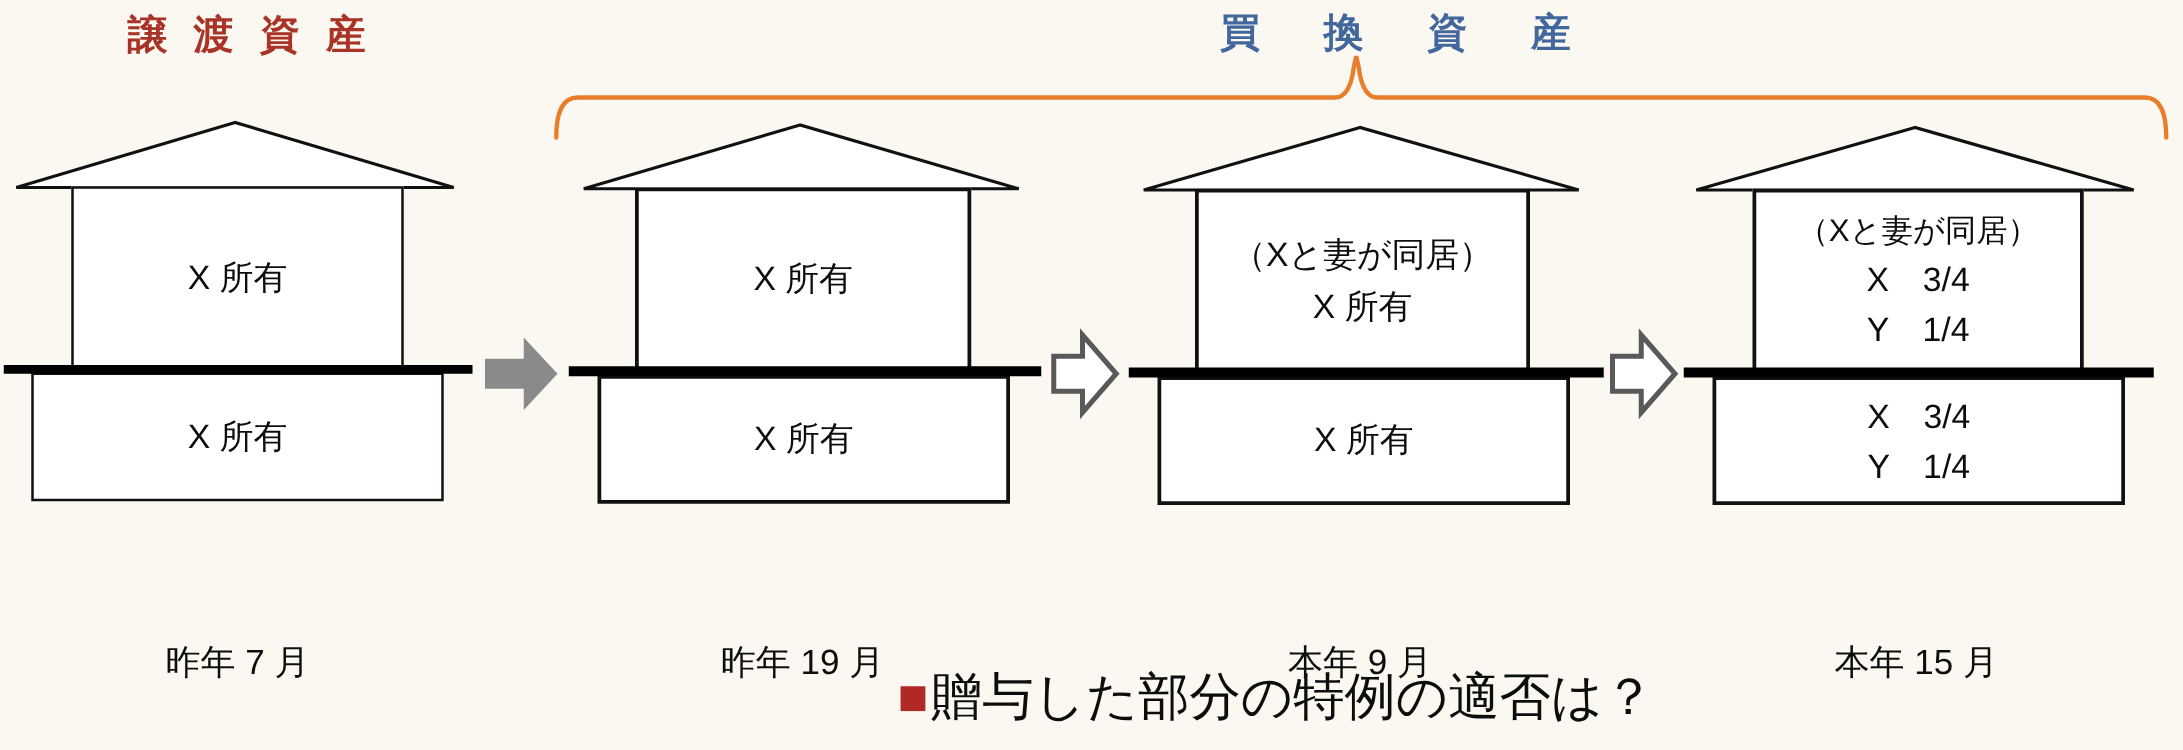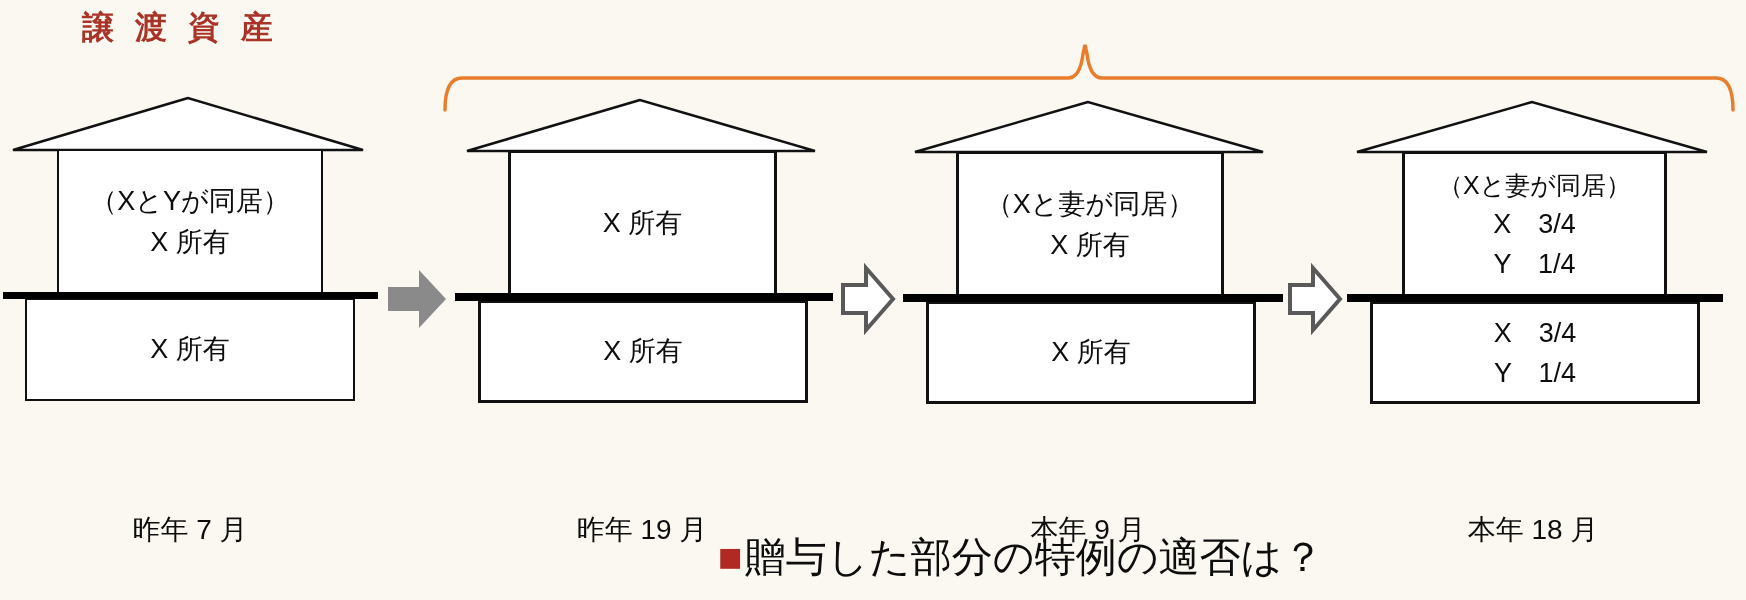--- a/index.html
+++ b/index.html
@@ -23,20 +23,21 @@
     height:600px;
     background:var(--background);
     overflow:hidden;
     color:var(--ink);
   }
   .title{
     position:absolute;
     font-size:32px;
     font-weight:bold;
     white-space:nowrap;
+    margin-left:20px;
   }
   .title-transfer{
     left:82px; top:6px;
     color:var(--transfer-title);
     letter-spacing:6px;
   }
   .title-replacement{
     left:956px; top:5px;
     color:var(--replacement-title);
     letter-spacing:21px;
@@ -90,30 +91,30 @@
     color:var(--question-bullet);
     margin-right:2px;
   }
 </style>
 </head>
 <body>
 
 <div class="canvas">
 
   <div class="title title-transfer">譲 渡 資 産</div>
+  <div class="title title-replacement">買 換 資 産</div>
 
   <svg class="shape brace" style="left:440px;top:40px" width="1300" height="76" viewBox="0 0 1300 76">
     <path d="M5,70 Q5,38 22,38 L628,38 Q640,38 643,14 L645,5 L647,14 Q650,38 662,38 L1276,38 Q1293,38 1293,70"></path>
   </svg>
 
   <svg class="shape roof" style="left:8px;top:92px" width="360" height="64" viewBox="0 0 360 64">
     <polygon points="180,6 5,58 355,58"></polygon>
   </svg>
   <div class="building thin" style="left:57px;top:149px;width:266px;height:146px">
-    <div class="box-line">（XとYが同居）</div>
     <div class="box-line">X 所有</div>
   </div>
   <div class="land thin" style="left:25px;top:298px;width:330px;height:103px">
     <div class="box-line">X 所有</div>
   </div>
   <div class="groundline" style="left:3px;top:292px;width:375px;height:7px"></div>
   <div class="caption" style="left:30px;top:425px">
     <div>昨年 7 月</div>
     
   </div>
@@ -168,21 +169,21 @@
     <div class="box-line" style="font-size:25px;line-height:38px">（Xと妻が同居）</div>
     <div class="box-line" style="line-height:40px">X　3/4</div>
     <div class="box-line" style="line-height:40px">Y　1/4</div>
   </div>
   <div class="land" style="left:1370px;top:301px;width:330px;height:103px">
     <div class="box-line" style="line-height:40px">X　3/4</div>
     <div class="box-line" style="line-height:40px">Y　1/4</div>
   </div>
   <div class="groundline" style="left:1347px;top:294px;width:376px"></div>
   <div class="caption" style="left:1373px;top:425px">
-    <div>本年 18 月</div>
+    <div>本年 15 月</div>
     
   </div>
 
   <div class="question">
     <span class="bullet">■</span>
     <span>贈与した部分の特例の適否は？</span>
   </div>
 
 </div>
 

